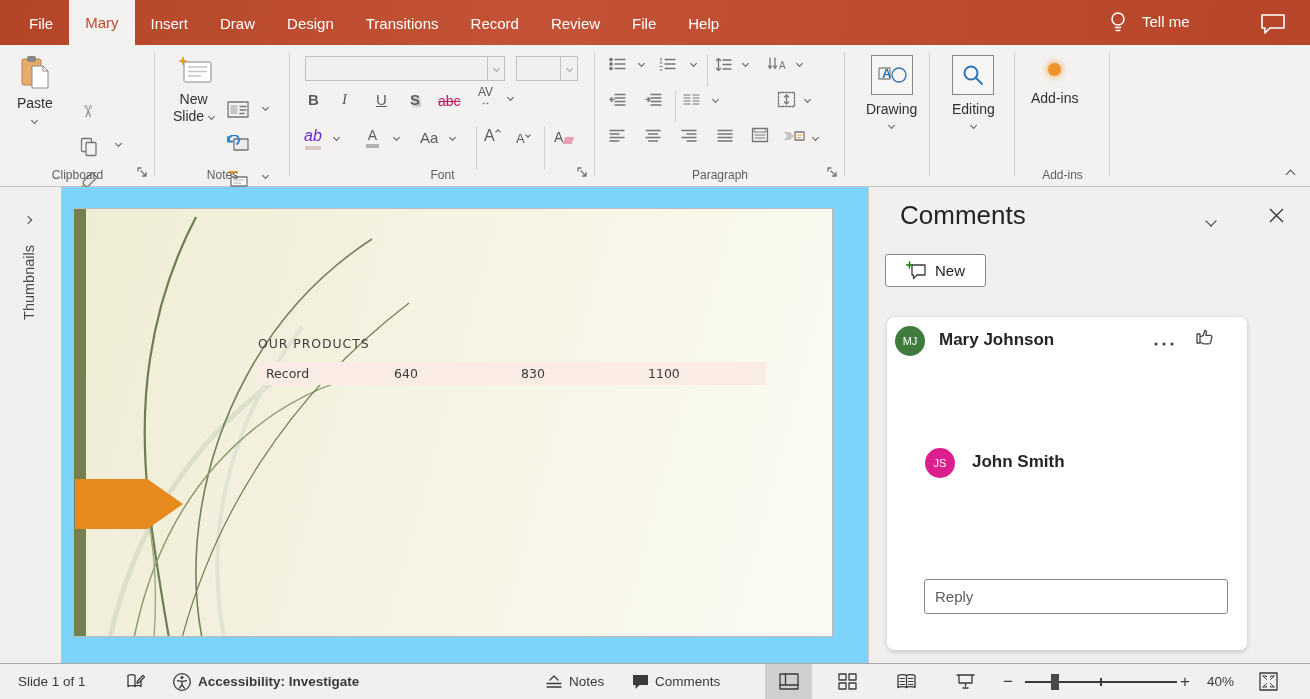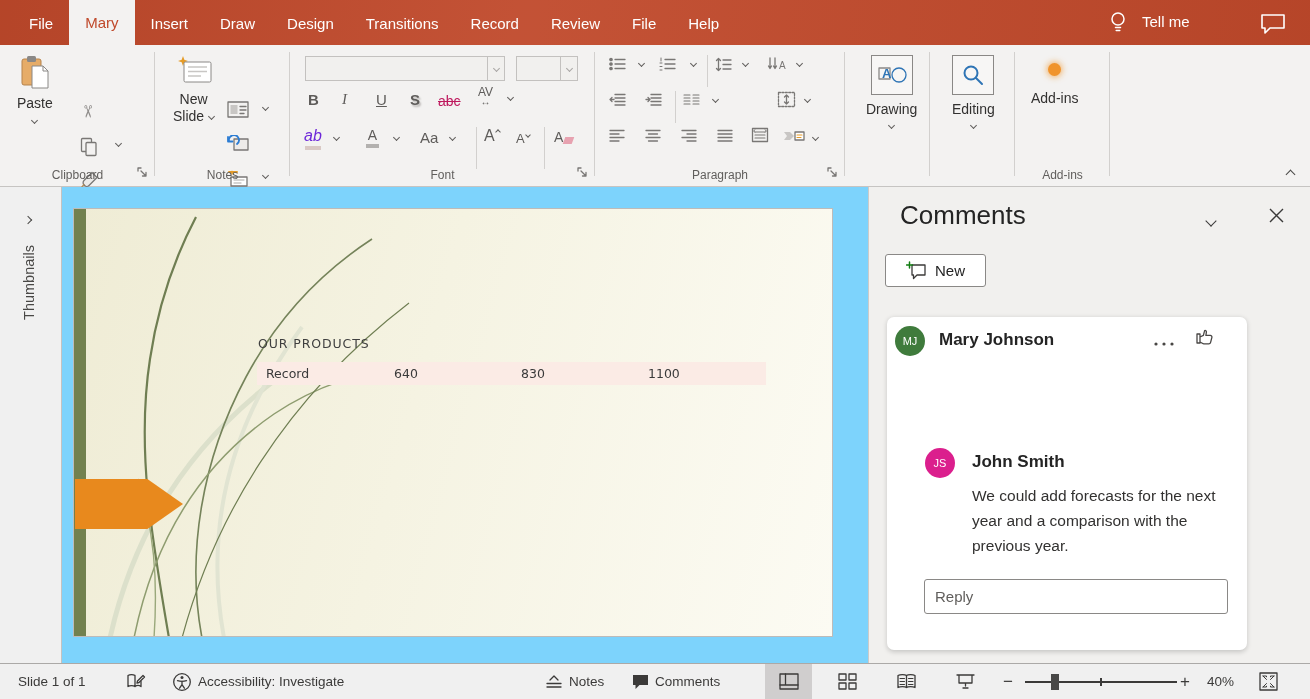--- a/index.html
+++ b/index.html
@@ -76,21 +76,21 @@
   .thumbup{position:absolute;left:308px;top:8px}
   .ctext{position:absolute;font-size:15.5px;line-height:25px;color:#323130}
   .tx-mary{left:52px;top:43px;width:296px}
   .tx-john{left:85px;top:166px;width:256px}
   .reply{position:absolute;left:37px;top:262px;width:304px;height:35px;border:1px solid #8A8886;border-radius:3px;font-size:15px;padding:0 10px;color:#242424;background:#fff;font-family:"Liberation Sans",sans-serif}
   .reply::placeholder{color:#605E5C}
 
   
   .status{position:absolute;left:0;top:663px;width:100%;height:36px;background:#F0F0F0;border-top:1px solid #ABA9A7;font-size:13.5px;color:#3B3A39}
   .sb{position:absolute;top:0;height:35px;display:flex;align-items:center;gap:6px}
-  .sb.bold{font-weight:normal}
+  .sb.bold{font-weight:bold}
   .viewbtn{position:absolute;top:0;height:35px;width:47px;display:flex;align-items:center;justify-content:center}
   .viewbtn.on{background:#D0CECE}
   .ztrack{position:absolute;left:1025px;top:17px;width:152px;height:2px;background:#3B3A39}
   .zthumb{position:absolute;left:-4px;top:-7px;width:8px;height:16px;background:#494847}
   .ztick{position:absolute;left:75px;top:-3px;width:1.5px;height:8px;background:#3B3A39}
   .zsign{position:absolute;top:0;height:35px;display:flex;align-items:center;font-size:17px;color:#3B3A39}
 </style>
 </head>
 <body>
 
@@ -523,21 +523,20 @@
       <span class="thumbup">
         <svg width="19" height="20" viewBox="0 0 19 20" class="ic" style="stroke:#484644">
           <path d="M2,9 h3 v9 H2 z M5,17 l2.3,1.3 c.5,.3 1,.5 1.5,.5 h5 c.9,0 1.6,-.6 1.8,-1.4 l1.3,-5 c.3,-1 -.5,-2 -1.5,-2 h-4.5 l.5,-3.5 c.2,-1.5 -1.8,-2 -2,-.5 l-1,4 -3.4,1.6 z"></path>
         </svg>
       </span>
 
       <div class="avatar av-john">
           <span>JS</span>
         </div>
       <div class="cname nm-john">John Smith</div>
-      <div class="ctext tx-john">We could add forecasts for the next year and a comparison with the previous year.</div>
 
       <input class="reply" type="text" placeholder="Reply" style="">
     </div>
   </div>
 
   <div class="status">
     <span class="sb" style="left:18px">Slide 1 of 1</span>
     <span class="sb" style="left:126px">
       <svg width="20" height="19" viewBox="0 0 20 19" class="ic" style="stroke:#3B3A39">
         <path d="M9,3.5 C7.2,2.2 3.8,2.2 2,3.5 v11 c1.8,-1.3 5.2,-1.3 7,0 M9,3.5 v11 M9,14.5 c1.8,-1.3 4.2,-1.3 6,0 v-5"></path>

